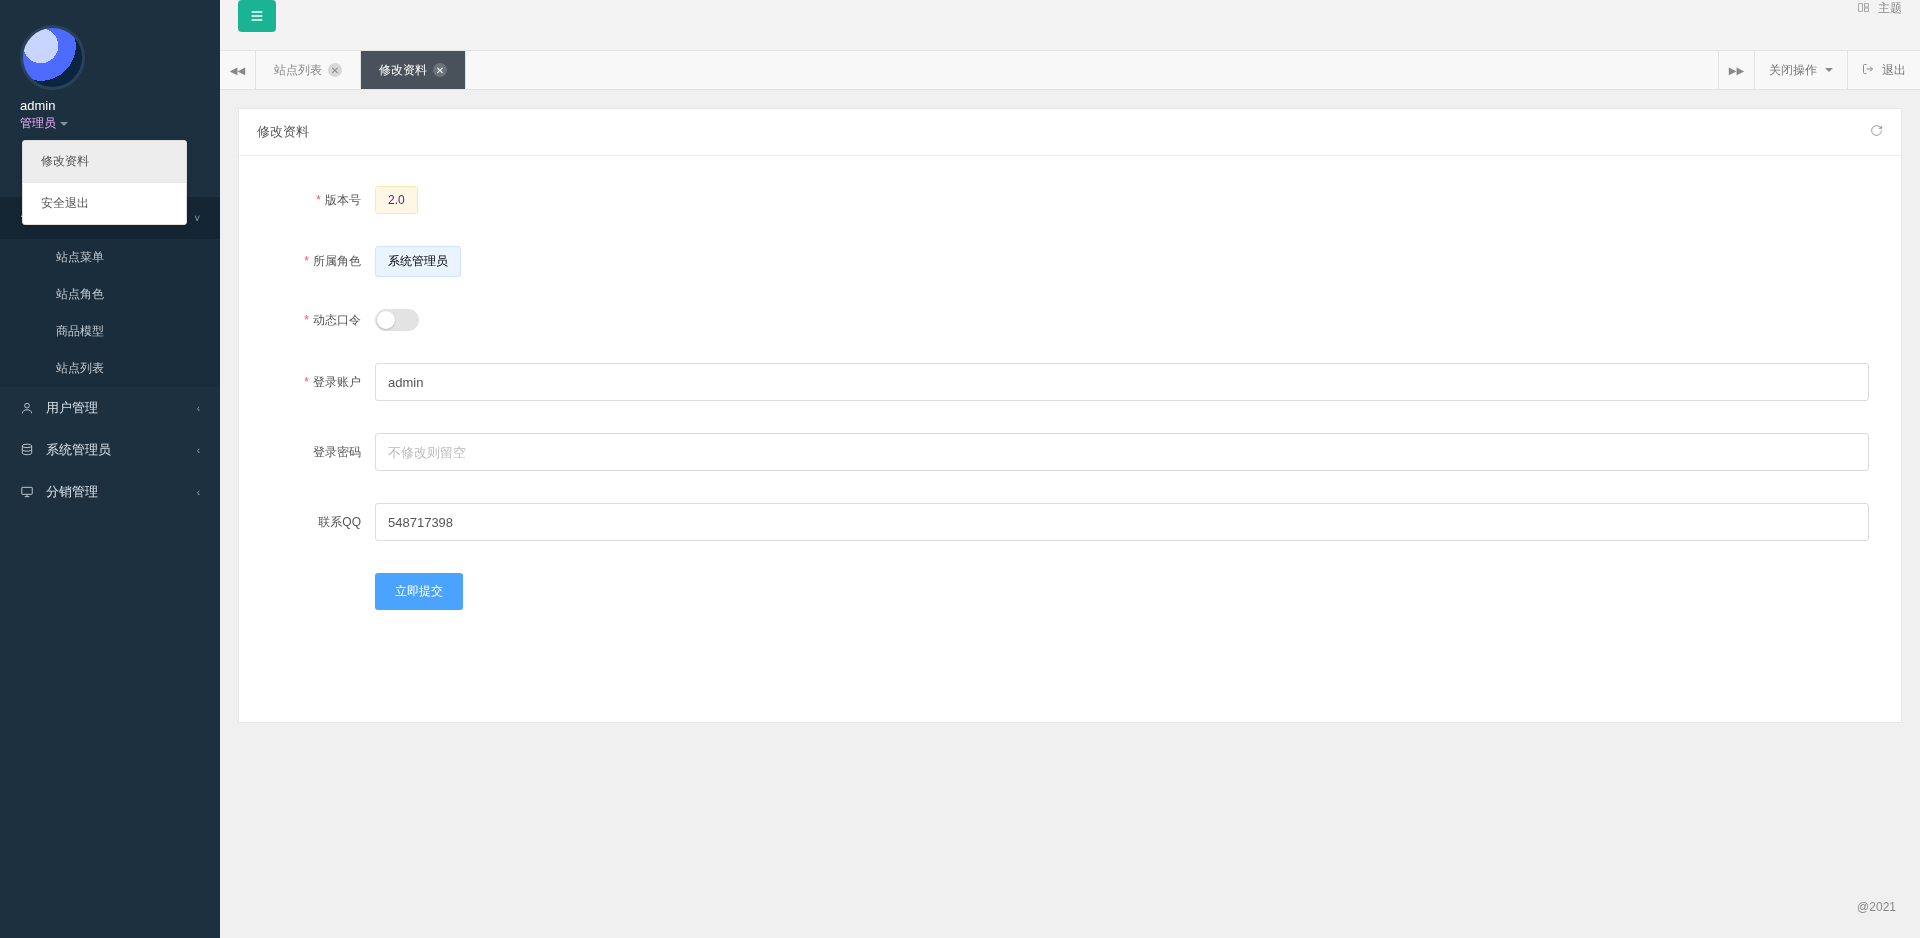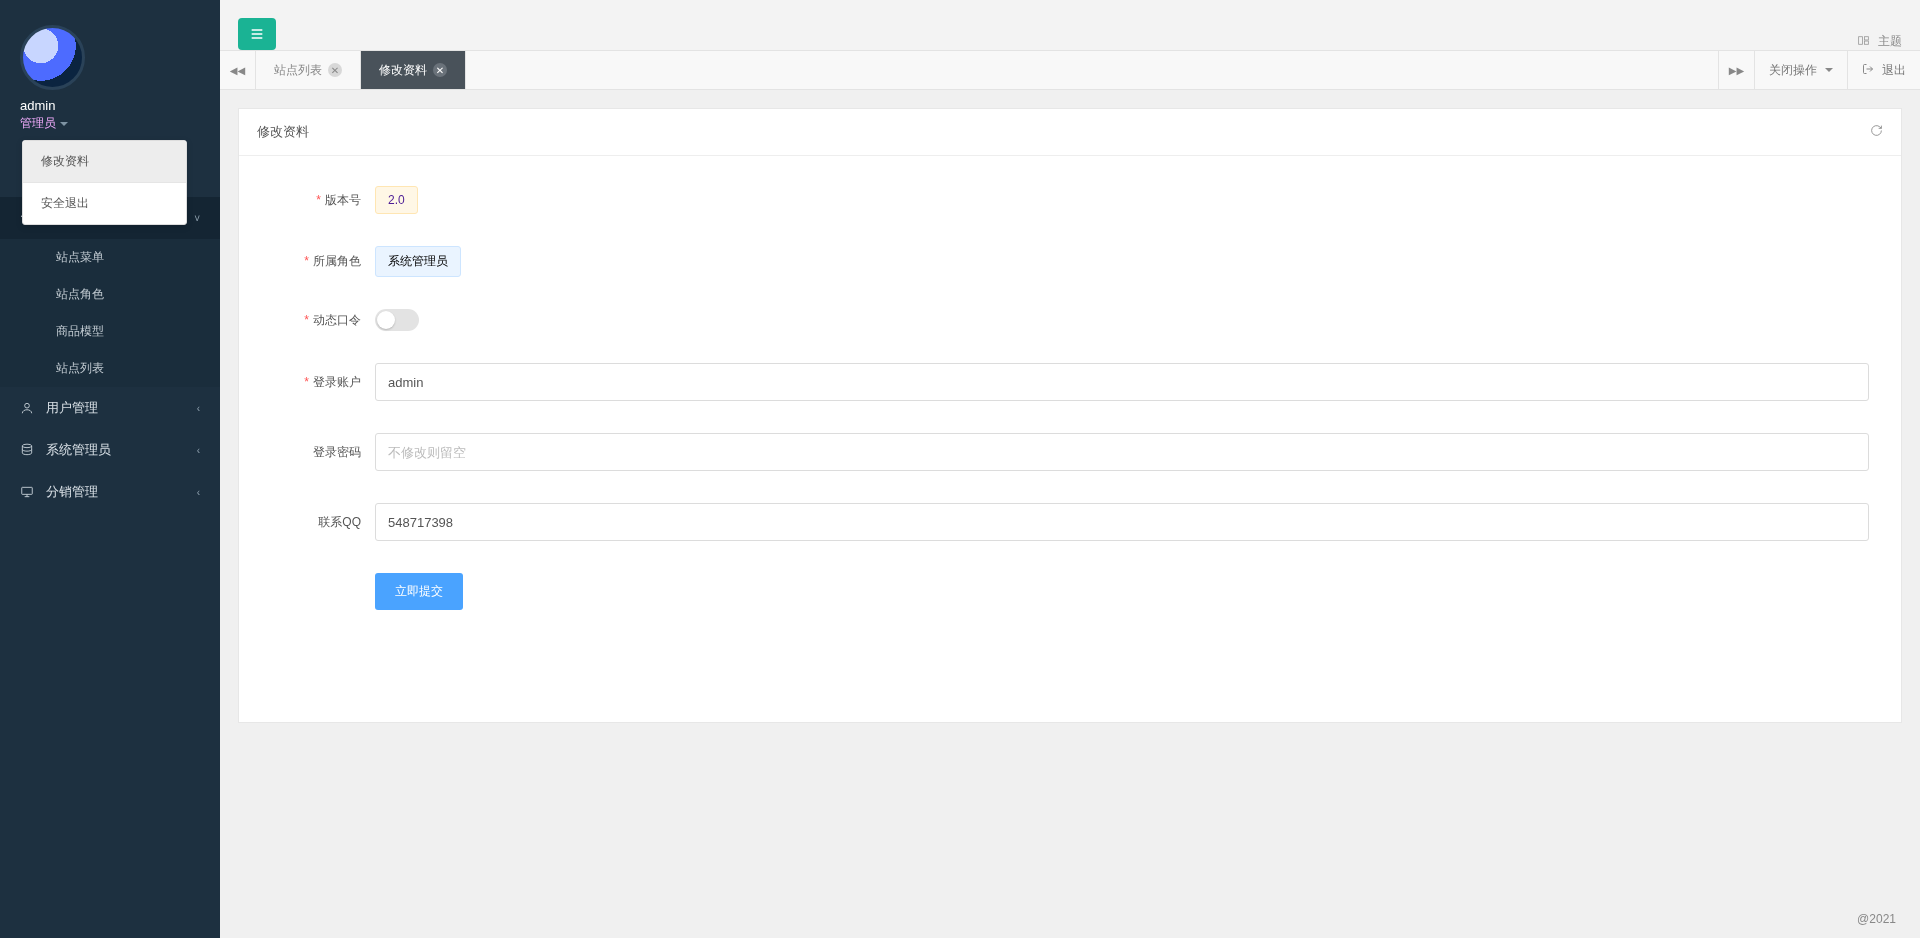--- a/index.html
+++ b/index.html
@@ -26,21 +26,21 @@
 .subnav{background:#1a2d3c}
 .sub-item{padding:10px 20px 10px 56px;color:#c2cbd2;font-size:12px;cursor:pointer}
 
 .nav-icon{width:14px;height:14px;display:inline-flex;align-items:center;justify-content:center}
 .nav-icon svg{width:14px;height:14px;stroke:#cfd8df;fill:none;stroke-width:1.5}
 
 .sidebar-collapse{position:absolute;right:0;top:185px;width:12px;height:30px;display:flex;align-items:center;justify-content:center;color:#7b8c99;cursor:pointer;font-size:10px}
 
 
 .main{position:absolute;left:220px;right:0;top:0;bottom:0;display:flex;flex-direction:column}
-.topbar{height:50px;background:#f3f3f3;display:flex;align-items:flex-end;padding:0 18px;gap:10px}
+.topbar{height:50px;background:#f3f3f3;display:flex;align-items:flex-start;padding:0 18px;gap:10px}
 .hamburger{width:38px;height:32px;border-radius:4px;background:#1ab394;display:flex;align-items:center;justify-content:center;cursor:pointer}
 .hamburger svg{width:16px;height:16px;stroke:#fff;stroke-width:2}
 .topbar-right{margin-left:auto;display:flex;align-items:center;gap:8px;color:#888;font-size:12px}
 .theme-icon svg{width:13px;height:13px;stroke:#999;fill:none;stroke-width:1.5}
 
 
 .tabstrip{height:40px;background:#f8f8f8;border-top:1px solid #e3e3e3;border-bottom:1px solid #e3e3e3;display:flex;align-items:stretch}
 .tab-scroll-btn{width:36px;display:flex;align-items:center;justify-content:center;border-right:1px solid #e3e3e3;color:#888;cursor:pointer;font-size:10px}
 .tab-scroll-btn.right{border-left:1px solid #e3e3e3;border-right:none}
 .tabs{display:flex;align-items:stretch;flex:1}
@@ -72,21 +72,21 @@
 
 .switch{width:44px;height:22px;border-radius:11px;background:#e3e3e3;position:relative;cursor:pointer}
 .switch::after{content:"";position:absolute;left:2px;top:2px;width:18px;height:18px;border-radius:50%;background:#fff;box-shadow:0 1px 2px rgba(0,0,0,.2)}
 
 .text-input{width:100%;height:38px;border:1px solid #dcdcdc;border-radius:3px;padding:0 12px;font-size:13px;color:#555;outline:none;background:#fff}
 .text-input::placeholder{color:#bbb}
 
 .btn-primary{display:inline-block;padding:10px 20px;background:#4aa3ff;color:#fff;font-size:12px;border-radius:3px;border:none;cursor:pointer}
 
 
-.footer{position:absolute;bottom:12px;right:24px;color:#888;font-size:12px}
+.footer{position:absolute;bottom:24px;right:24px;color:#888;font-size:12px}
 </style>
 </head>
 <body>
 
 <aside class="sidebar">
   <div class="avatar-wrap">
     <div class="avatar"></div>
     <div class="username">admin</div>
     <div class="role-line">
       <span>管理员</span>

